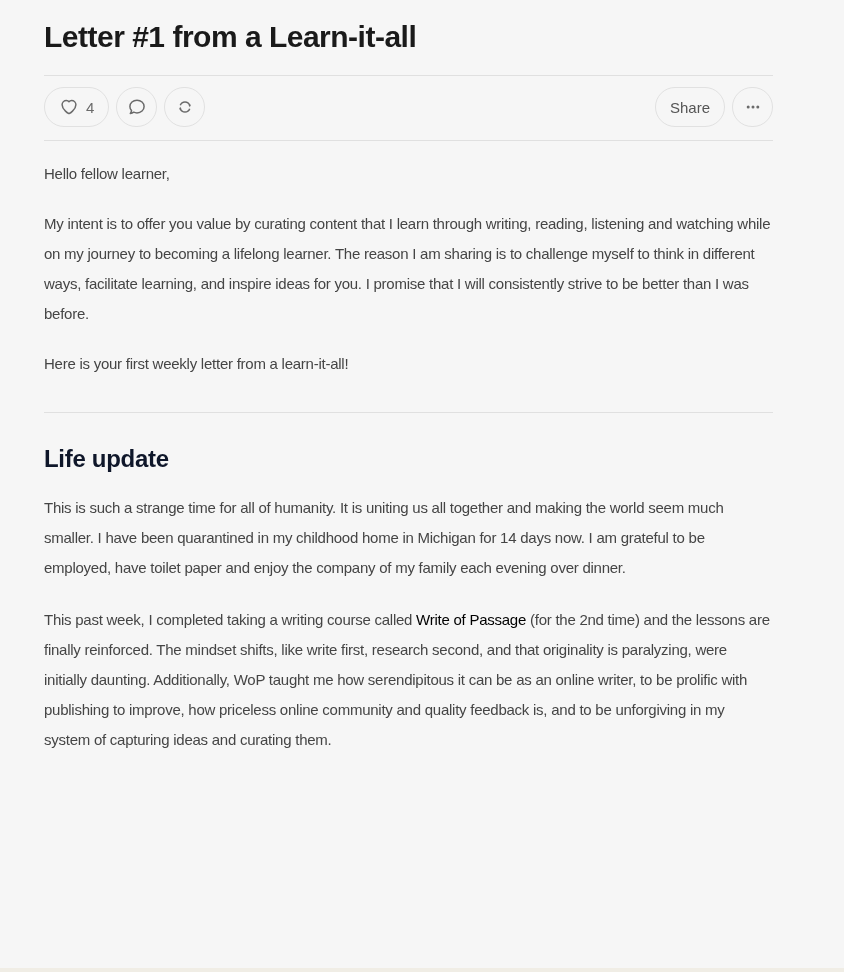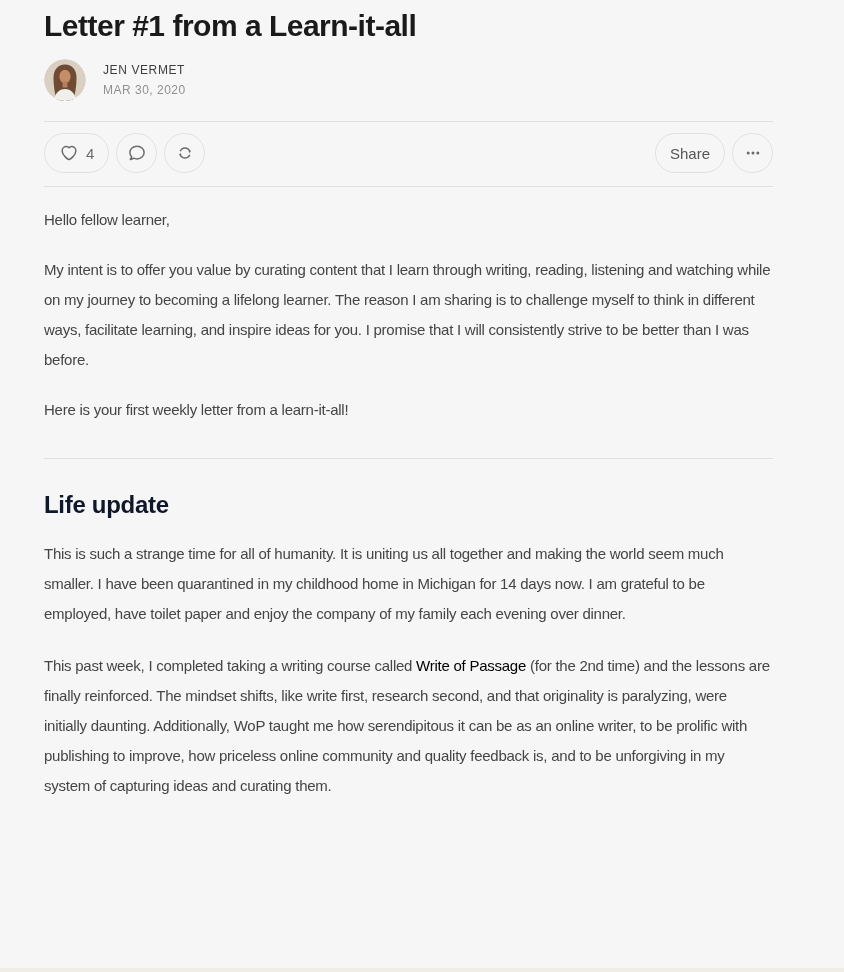--- a/index.html
+++ b/index.html
@@ -6,21 +6,21 @@
   body {
     width: 844px; height: 972px;
     background: #f6f6f6;
     font-family: "Liberation Sans", "DejaVu Sans", sans-serif;
     position: relative;
     overflow: hidden;
   }
   .container { width: 729px; margin-left: 44px; }
 
   h1.post-title {
-    margin: 0; padding-top: 8px;
+    margin: 0; padding-top: 19px;
     font-size: 30px; line-height: 36px;
     font-weight: 800; color: #1a1a1a;
     letter-spacing: -0.5px;
   }
 
   .byline { display: flex; align-items: center; margin-top: 15px; }
   .avatar {
     width: 42px; height: 42px; border-radius: 50%;
     overflow: hidden; flex: 0 0 auto; cursor: pointer;
   }
@@ -75,42 +75,20 @@
     width: 100%; height: 4px; background: #f0ede5;
   }
 </style>
 </head>
 <body>
 
 <div class="container">
 
   <h1 class="post-title">Letter #1 from a Learn-it-all</h1>
 
-  <div class="byline">
-    <div class="avatar">
-      <svg width="42" height="42" viewBox="0 0 42 42">
-        <defs>
-            <clipPath id="avc">
-              <circle cx="21" cy="21" r="21"></circle>
-            </clipPath>
-          </defs>
-        <g clip-path="url(#avc)">
-          <circle cx="21" cy="21" r="21" fill="#d9d0c1"></circle>
-          <path d="M21 5.5 C13.5 5.5 9.5 11.5 9.5 18.5 C9.5 27 11 36 13 42 L29 42 C31 36 32.5 27 32.5 18.5 C32.5 11.5 28.5 5.5 21 5.5 Z" fill="#6e4b32"></path>
-          <ellipse cx="21" cy="17.5" rx="5.6" ry="6.8" fill="#c68d66"></ellipse>
-          <rect x="18.6" y="22.5" width="4.8" height="6" fill="#b97f5c"></rect>
-          <path d="M9.5 42 C11.5 32.5 16.5 30 21 30 C25.5 30 30.5 32.5 32.5 42 Z" fill="#f1efec"></path>
-        </g>
-      </svg>
-    </div>
-    <div class="byline-meta">
-      <div class="author-name">JEN VERMET</div>
-      <div class="post-date">MAR 30, 2020</div>
-    </div>
-  </div>
 
   <hr class="divider divider-top">
 
   <div class="actions">
     <div class="actions-left">
       <button class="btn btn-pill">
         <span>
           <svg width="20" height="20" viewBox="0 0 20 20" fill="none" stroke="#6b6b6b" stroke-width="1.5" stroke-linejoin="round">
             <path d="M10 16.7 C9.8 16.6 3.1 12.8 3.1 7.8 C3.1 5.3 5.1 3.4 7.4 3.4 C8.5 3.4 9.4 3.9 10 4.7 C10.6 3.9 11.5 3.4 12.6 3.4 C14.9 3.4 16.9 5.3 16.9 7.8 C16.9 12.8 10.2 16.6 10 16.7 Z"></path>
           </svg>

